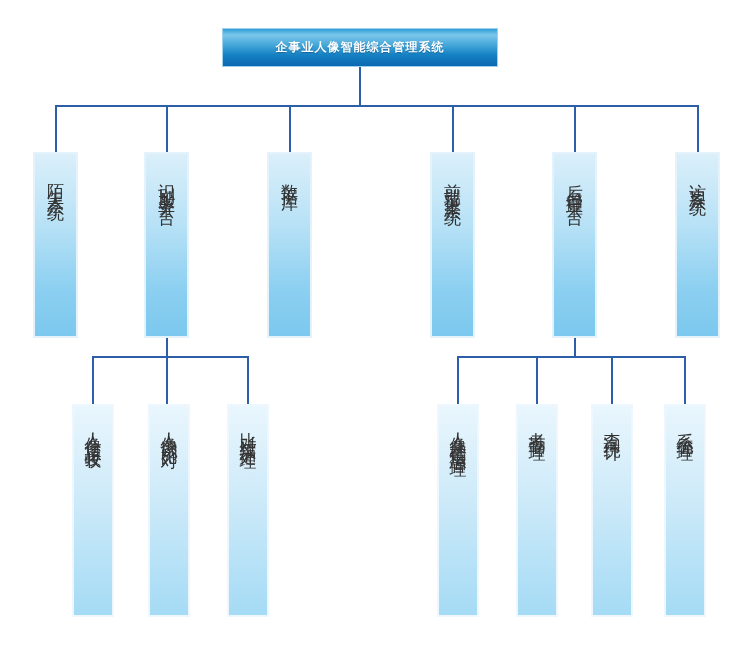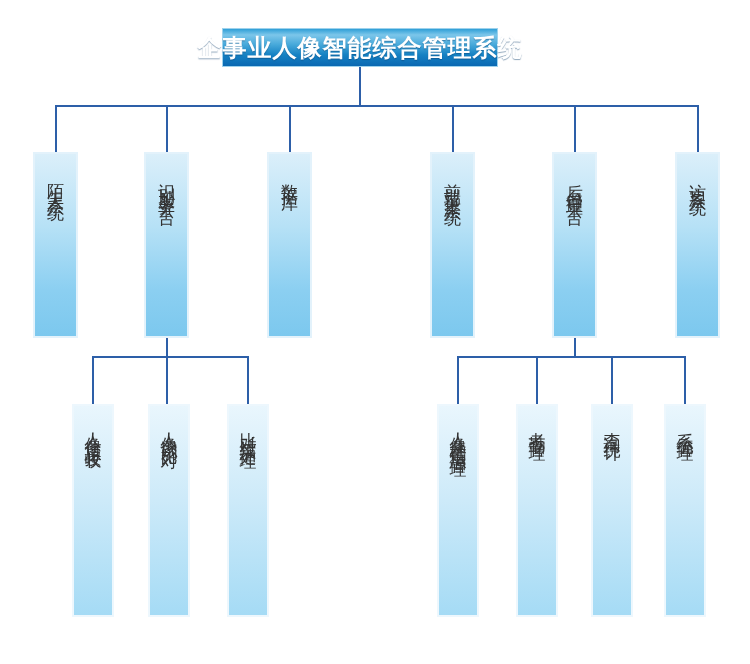--- a/index.html
+++ b/index.html
@@ -16,21 +16,21 @@
     background:linear-gradient(180deg,
       var(--title-grad-top,#2f9fd7) 0%,
       var(--title-grad-light,#7cc6ea) 16%,
       #47a9da 42%,
       #1581c3 70%,
       var(--title-grad-bottom,#0a68b2) 100%);
     border:1px solid #9ed2ec;
   }
   .title-box span{
     color:var(--title-text,#ffffff);
-    font-weight:bold;font-size:24px;letter-spacing:1px;white-space:nowrap;
+    font-weight:bold;font-size:12px;letter-spacing:1px;white-space:nowrap;
     text-shadow:0 1px 1px rgba(8,58,105,0.45);
   }
   .vbox{
     position:absolute;box-sizing:border-box;
     display:flex;justify-content:center;
   }
   .lvl1{
     top:152px;width:45px;height:186px;padding-top:16px;
     background:linear-gradient(180deg,
       var(--lvl1-grad-top,#dbeffa) 0%,

